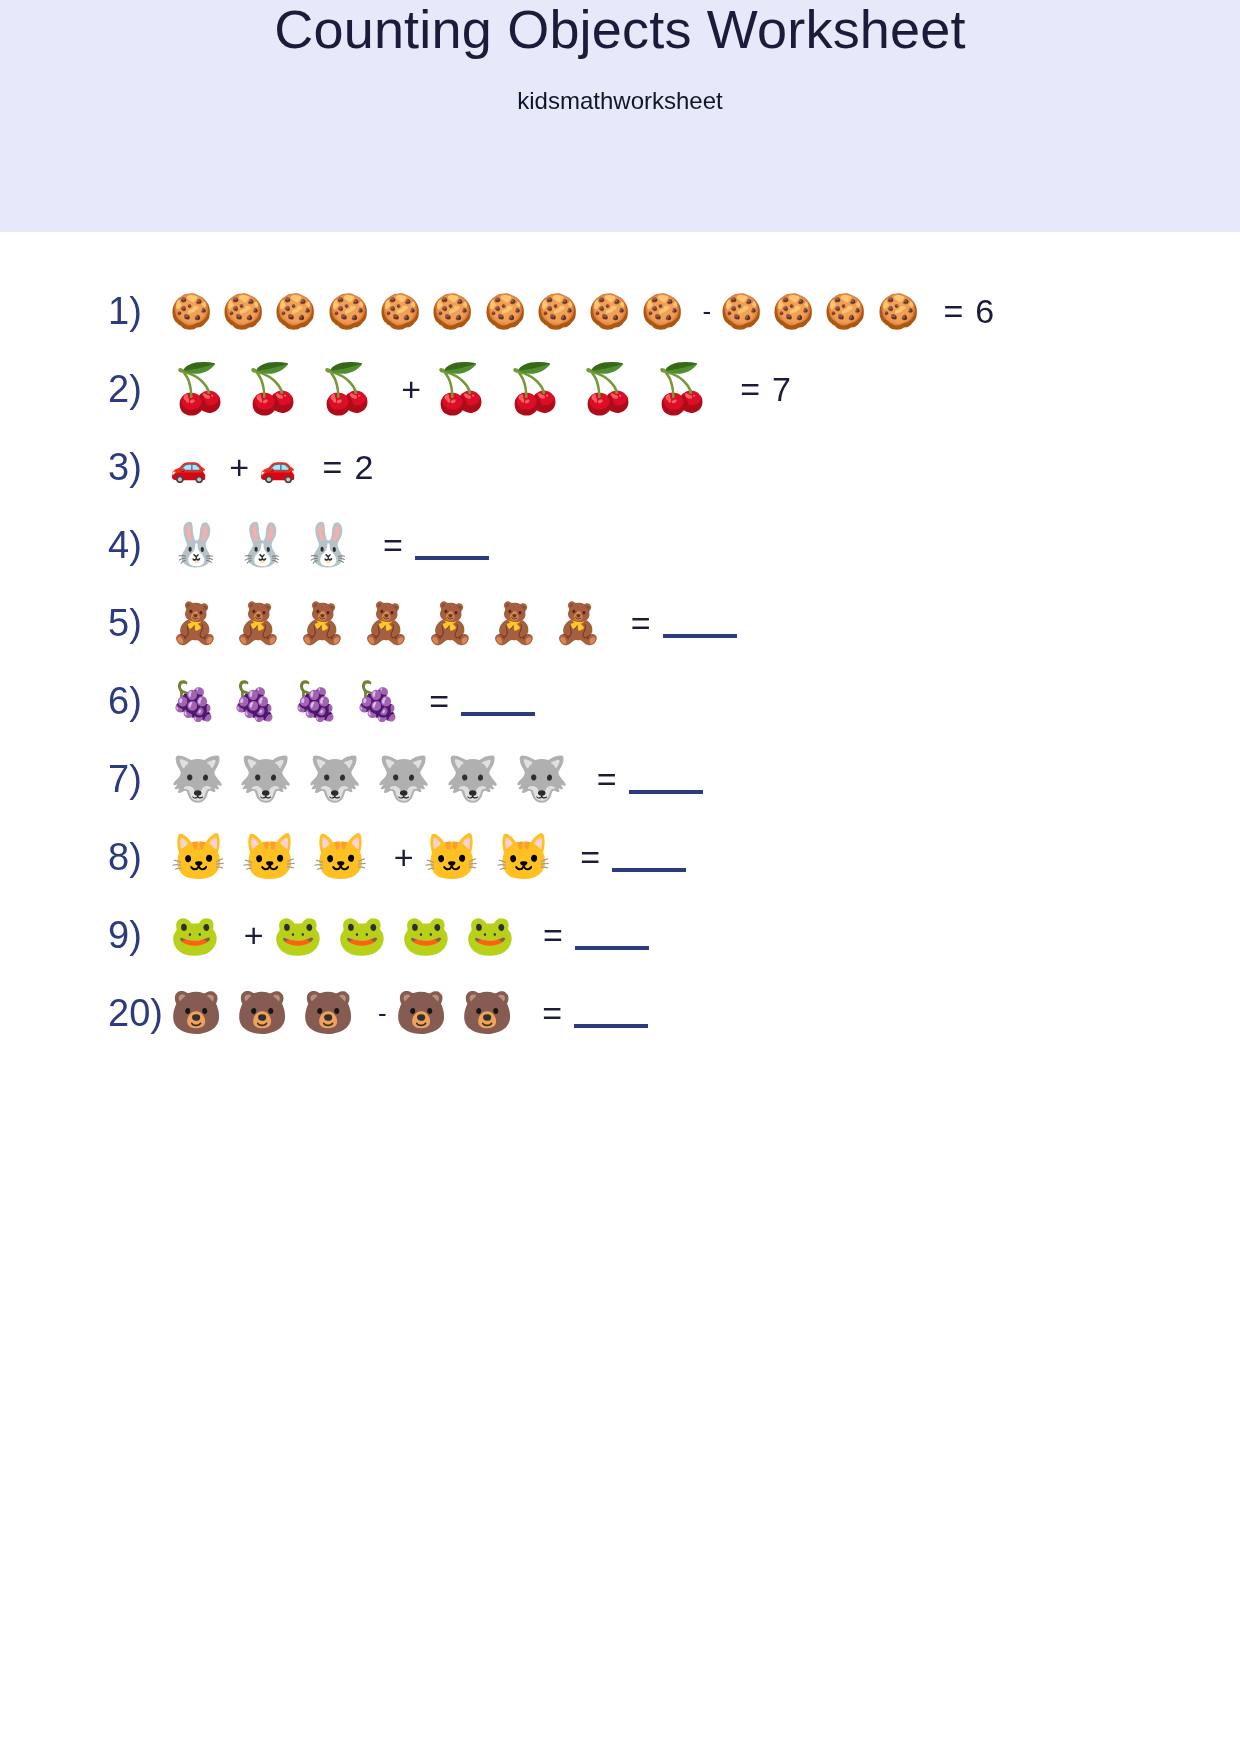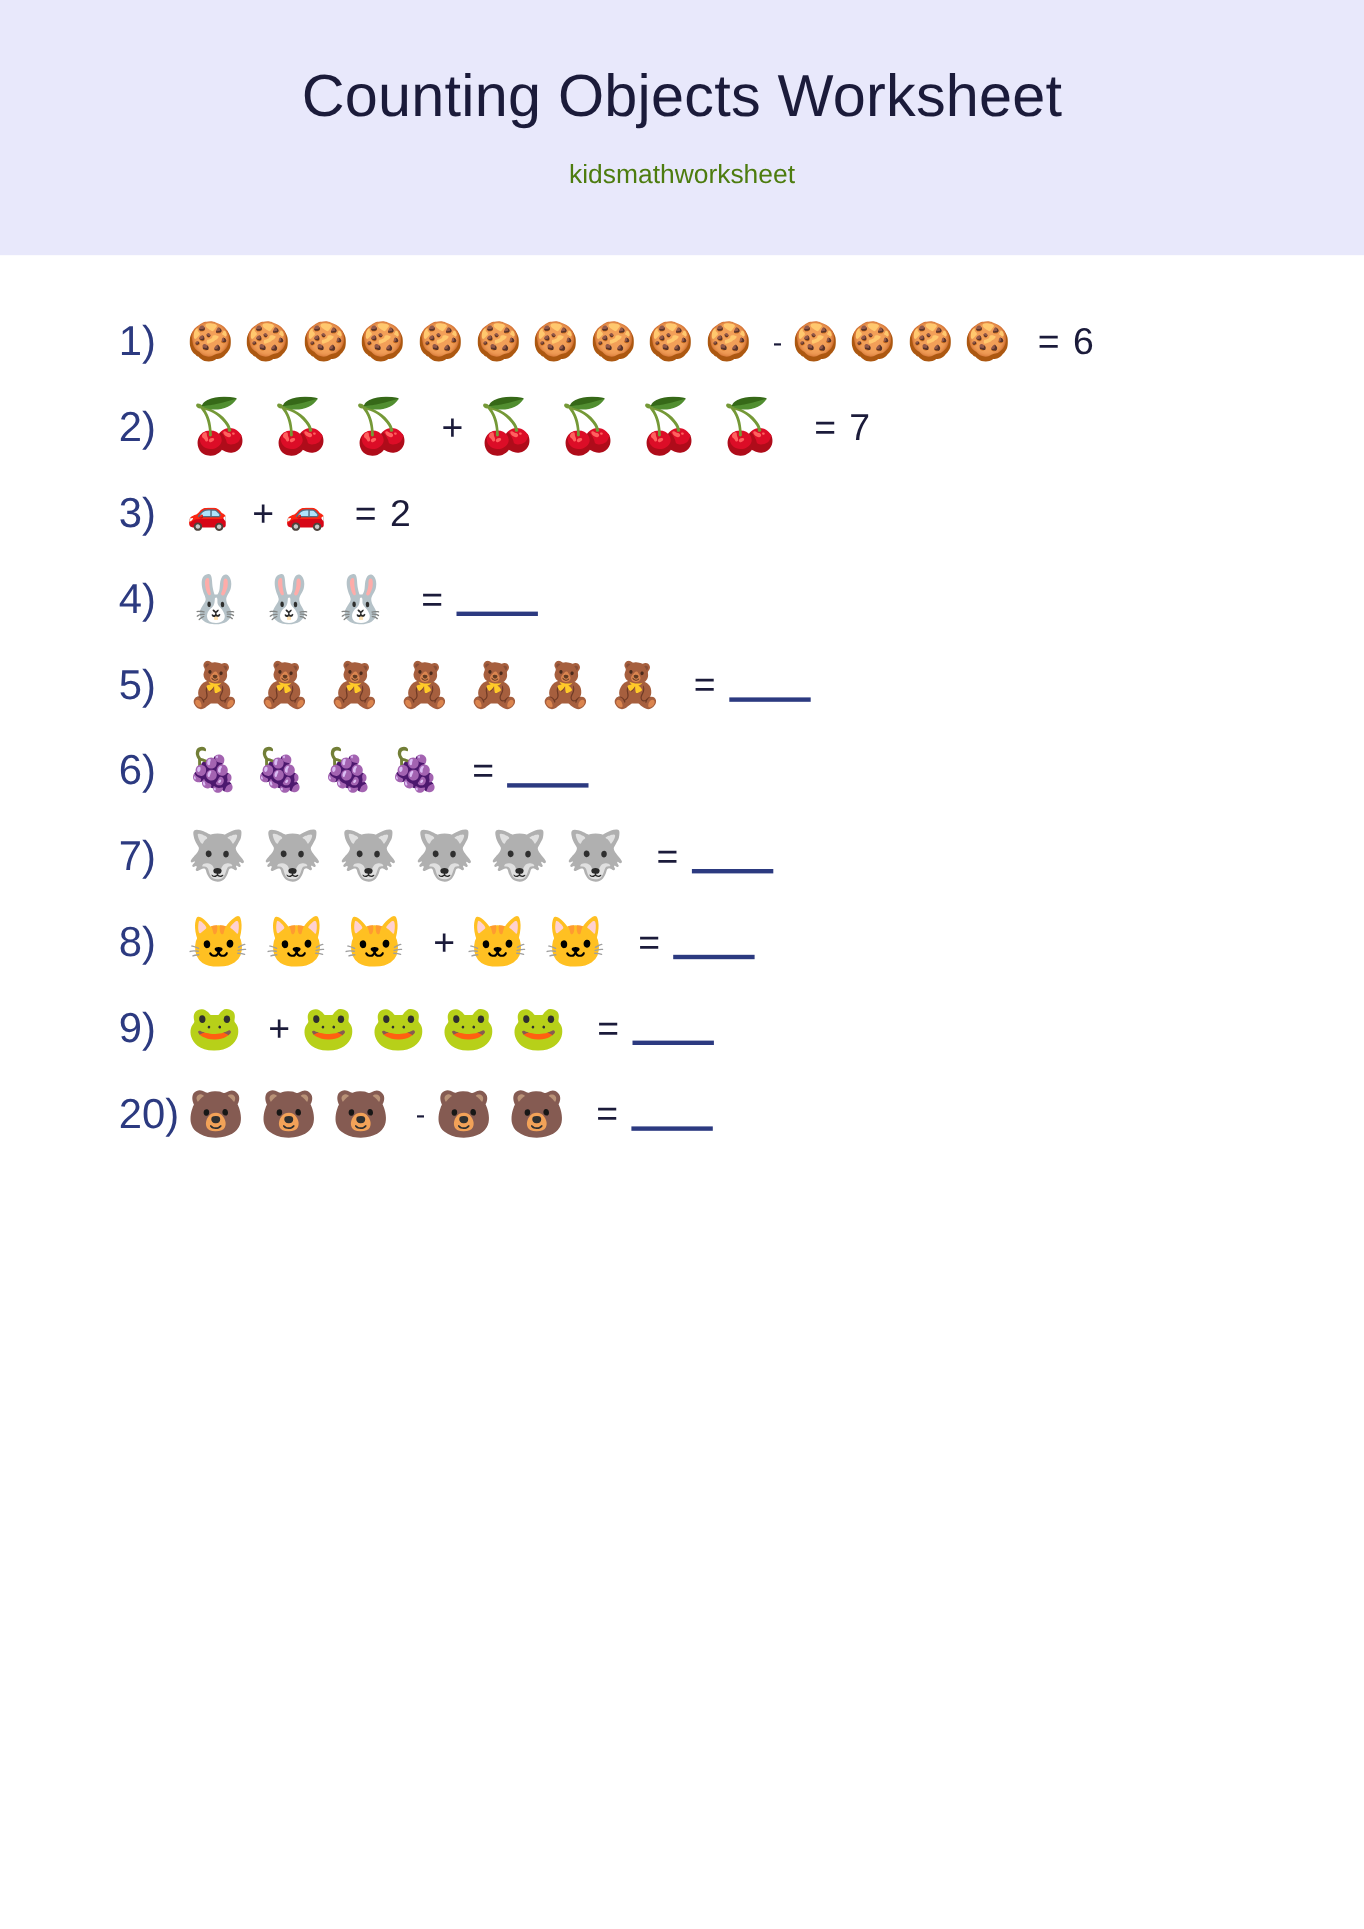--- a/index.html
+++ b/index.html
@@ -17,34 +17,33 @@
     position: relative;
     width: 1240px;
     height: 1754px;
     background: #ffffff;
   }
   .header {
     width: 100%;
     height: 232px;
     background: #e8e8fb;
     box-sizing: border-box;
-    padding-top: 58px;
     text-align: center;
   }
   .title {
     font-size: 54px;
     color: #1b1b3a;
     font-weight: normal;
     letter-spacing: 0.2px;
     margin: 0;
     line-height: 1.1;
   }
   .subtitle {
     font-size: 24px;
-    color: #4d7c0f;
+    color: #0f172a;
     margin-top: 28px;
   }
   .problems {
     padding: 40px 0 0 0;
   }
   .problem {
     display: flex;
     align-items: center;
     min-height: 78px;
     padding-left: 108px;

